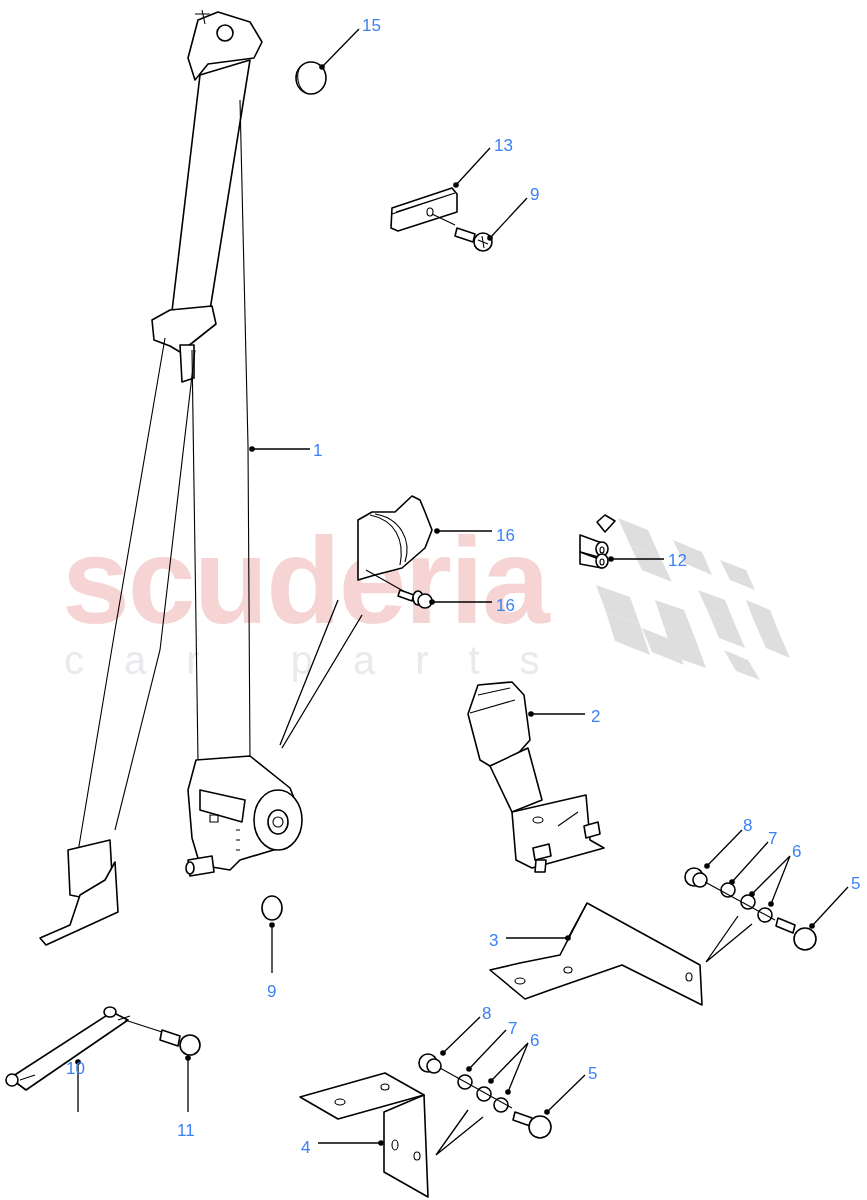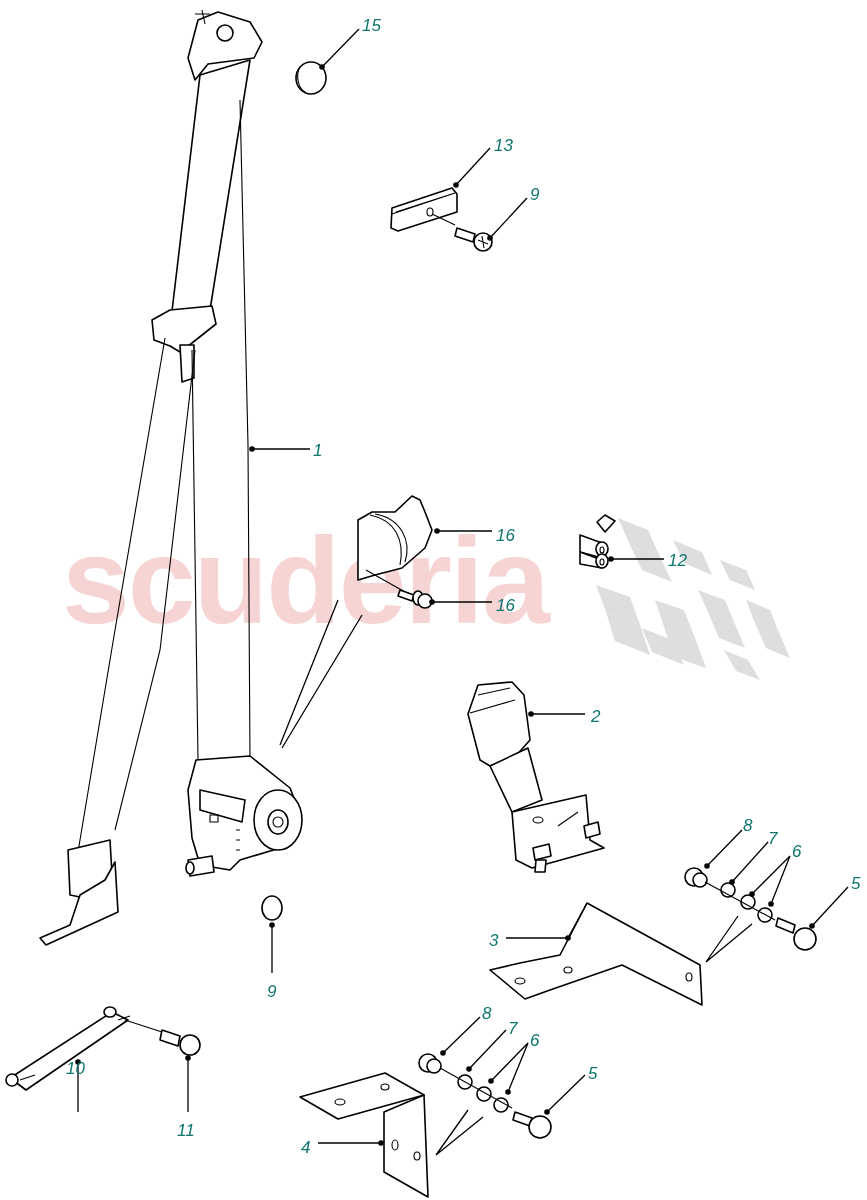--- a/index.html
+++ b/index.html
@@ -1,32 +1,33 @@
 <!DOCTYPE html>
 <html><head>
 <meta charset="utf-8">
 <style>
   html, body { margin: 0; padding: 0; background: #ffffff; }
   body { width: 867px; height: 1200px; position: relative; overflow: hidden; font-family: "Liberation Sans", sans-serif; }
   #diagram { position: absolute; left: 0; top: 0; width: 867px; height: 1200px; }
   .wm-main { position: absolute; left: 62px; top: 520px; font-family: "Liberation Sans", sans-serif; font-weight: bold; font-size: 122px; color: #f6d4d4; letter-spacing: -2px; line-height: 1; }
   .wm-sub { position: absolute; left: 64px; top: 640px; font-family: "Liberation Sans", sans-serif; font-size: 40px; color: #e9e9ee; letter-spacing: 40px; line-height: 1; }
-  .callout { position: absolute; font-family: "Liberation Sans", sans-serif; font-size: 17px; color: #0f766e; line-height: 1; cursor: pointer; font-style: italic; }
+  .callout { position: absolute; font-family: "Liberation Sans", sans-serif; font-size: 17px; color: #3b82f6; line-height: 1; cursor: pointer; }
   svg .part { fill: #ffffff; stroke: #000; stroke-width: 1.6; stroke-linejoin: round; stroke-linecap: round; }
   svg .thin { fill: none; stroke: #000; stroke-width: 1.1; }
   svg .leader { fill: none; stroke: #000; stroke-width: 1.3; }
   svg .dot { fill: #000; }
   svg .checker { fill: #dedede; }
 </style>
 </head>
 <body>
 
 <div id="diagram">
 
   <div class="wm-main">scuderia</div>
+  <div class="wm-sub">car parts</div>
 
   <svg width="867" height="1200" viewBox="0 0 867 1200" style="position:absolute;left:0;top:0">
 
     <g>
       <polygon class="checker" points="618,518 648,530 660,557 630,545"></polygon>
       <polygon class="checker" points="673,540 702,552 712,575 684,563"></polygon>
       <polygon class="checker" points="720,560 746,570 755,590 730,580"></polygon>
       <polygon class="checker" points="630,545 660,557 672,582 642,570"></polygon>
       <polygon class="checker" points="596,585 630,597 640,625 606,612"></polygon>
       <polygon class="checker" points="655,600 684,610 695,638 664,627"></polygon>

